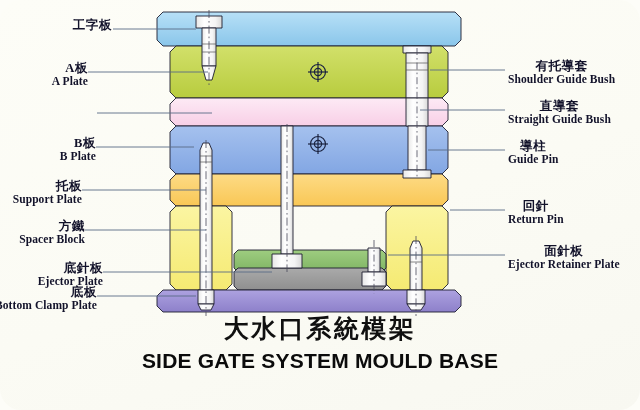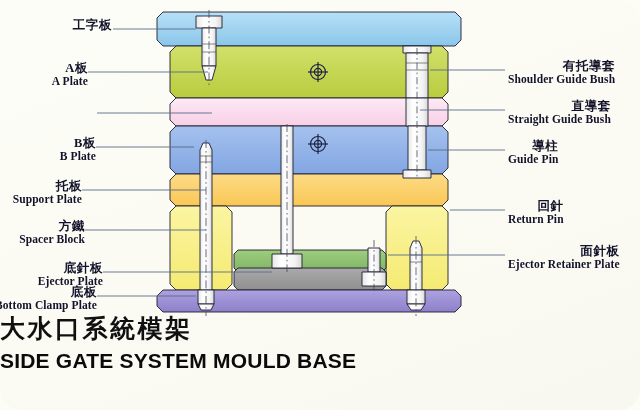--- a/index.html
+++ b/index.html
@@ -45,27 +45,28 @@
   .lbl .en {
     display: block;
     font-size: 11.5px;
     letter-spacing: 0.1px;
     font-weight: bold;
   }
   .lbl.left {
     text-align: right;
   }
   .lbl.right {
-    text-align: right;
+    text-align: center;
   }
   #title {
     position: absolute;
     left: 0;
     top: 312px;
     width: 640px;
+    text-align: center;
   }
   #title .t-cn {
     display: block;
     font-family: "Liberation Sans", "DejaVu Sans", sans-serif;
     font-size: 25px;
     font-weight: bold;
     color: #101010;
     letter-spacing: 2.5px;
   }
   #title .t-en {

